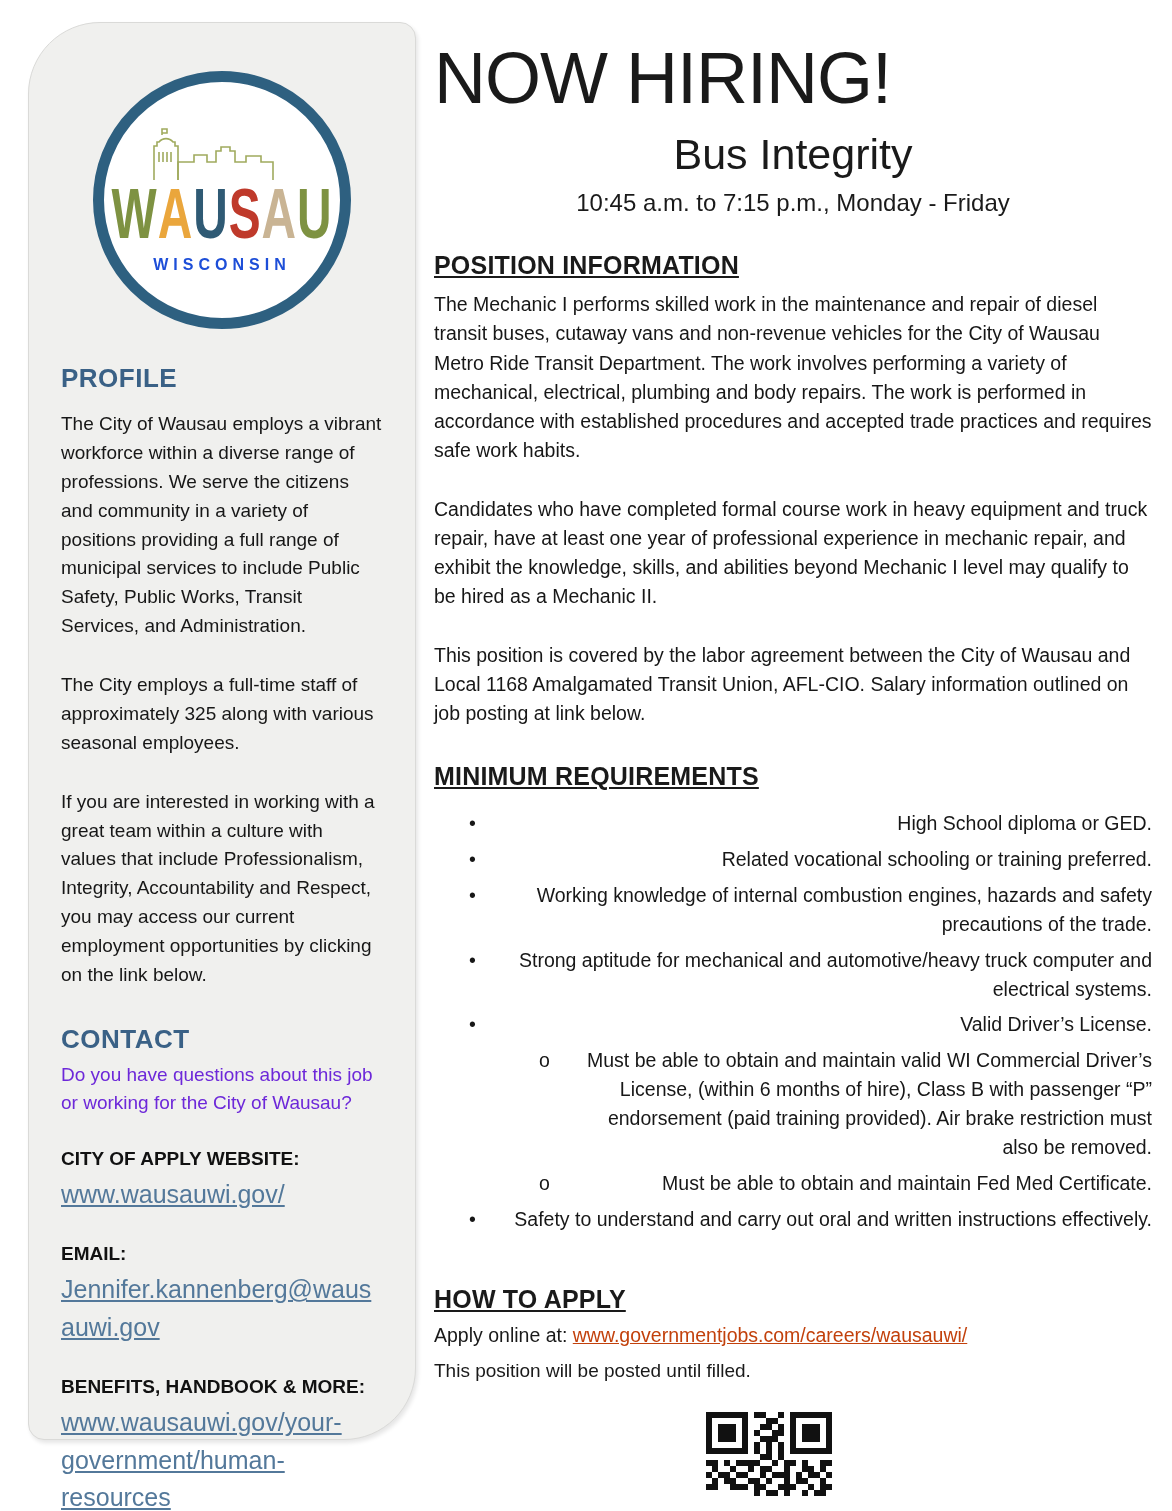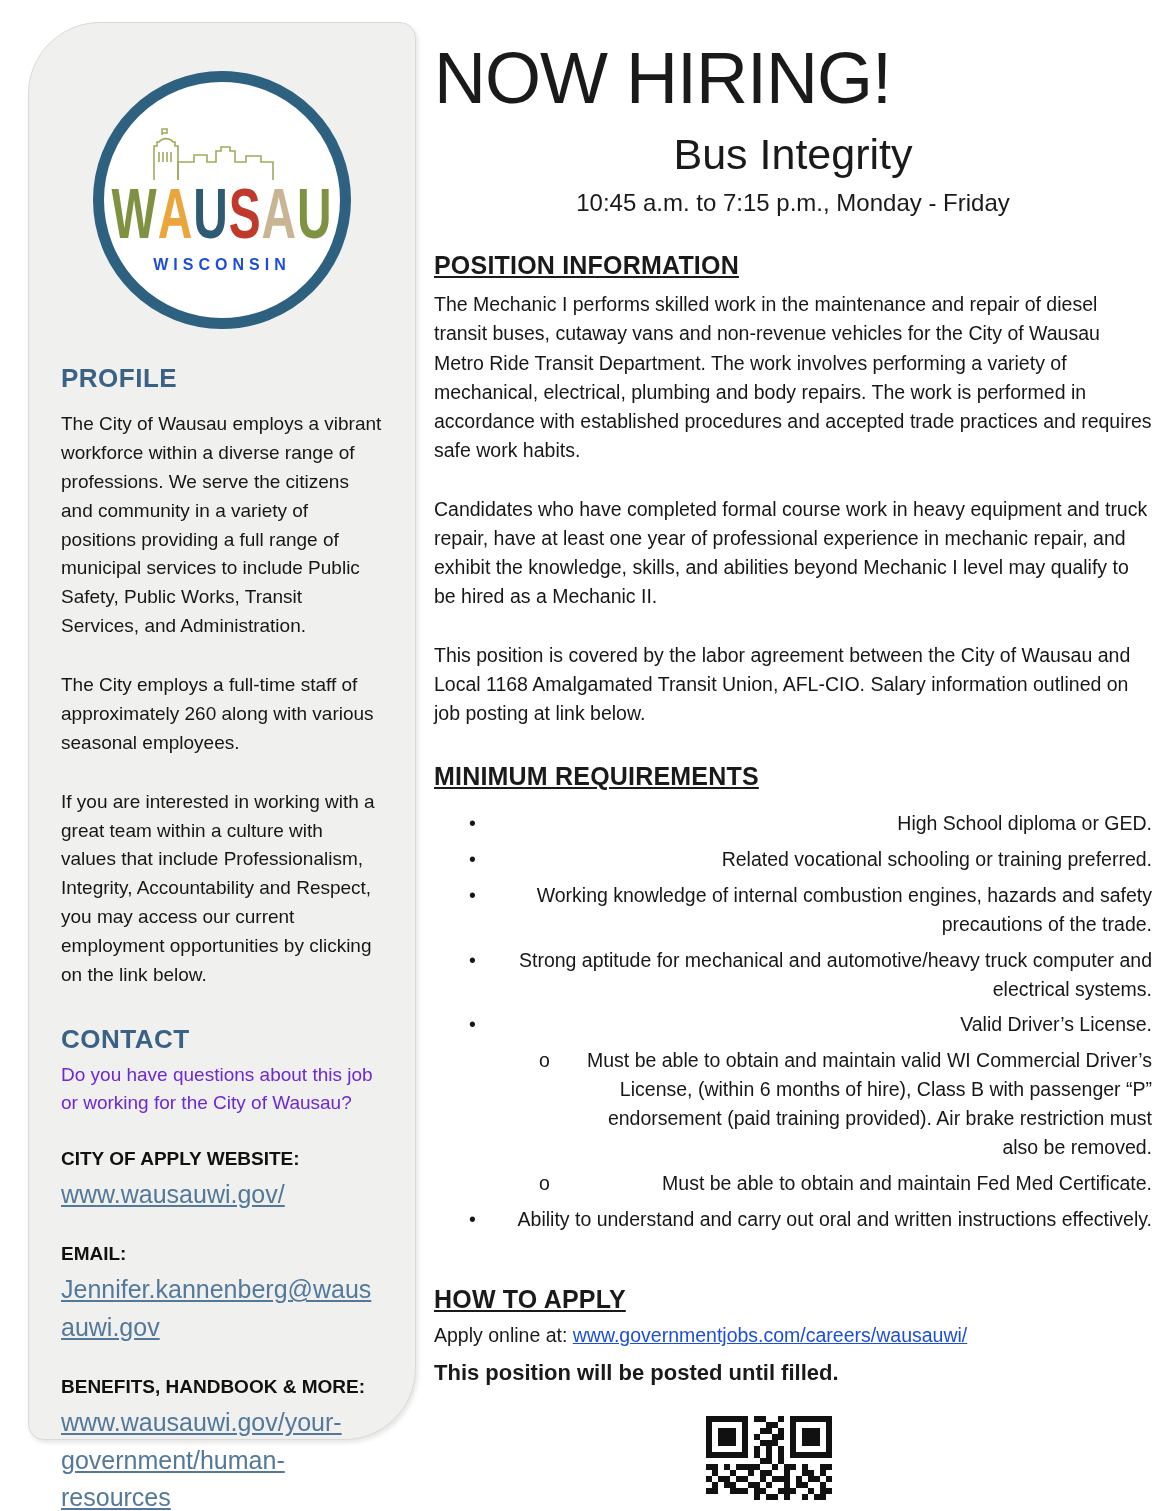--- a/index.html
+++ b/index.html
@@ -58,22 +58,22 @@
 
   .bullets { margin-top:18px; }
   .bullet-row { display:flex; font-size:19.5px; line-height:1.48; margin-bottom:7px; color:#171717; }
   .bullet-row.lvl1 { padding-left:35px; }
   .bullet-row.lvl1 .marker { flex:0 0 35px; }
   .bullet-row.lvl2 { padding-left:105px; }
   .bullet-row.lvl2 .marker { flex:0 0 33px; }
   .bullet-row .btext { flex:1 1 auto;text-align:right; }
 
   .apply-line { font-size:19.5px; margin-top:6px; }
-  .apply-link { color:#1d4ed8; text-decoration:underline; cursor:pointer; }
-  .apply-note { font-size:22px; margin-top:13px;font-weight:bold; }
+  .apply-link { color:#c2410c; text-decoration:underline; cursor:pointer; }
+  .apply-note { font-size:19px; margin-top:13px; }
 
   .qr { margin:28px 0 0 270px; background:#ffffff; padding:2px; }
   .qr-row { display:flex; height:6px; }
   .qr-cell { width:6px; height:6px; background:#ffffff; }
   .qr-cell.on { background:#111111; }
 </style>
 </head>
 <body>
 
 <div class="sidebar">
@@ -94,21 +94,21 @@
         <span style="color: rgb(191, 58, 43);">S</span>
         <span style="color: rgb(201, 180, 148);">A</span>
         <span style="color: rgb(126, 146, 66);">U</span>
       </div>
     <div class="logo-state">WISCONSIN</div>
   </div>
 
   <div class="side-h">PROFILE</div>
   <div>
       <p class="side-para">The City of Wausau employs a vibrant workforce within a diverse range of professions. We serve the citizens and community in a variety of positions providing a full range of municipal services to include Public Safety, Public Works, Transit Services, and Administration.</p>
-      <p class="side-para">The City employs a full-time staff of approximately 260 along with various seasonal employees.</p>
+      <p class="side-para">The City employs a full-time staff of approximately 325 along with various seasonal employees.</p>
       <p class="side-para">If you are interested in working with a great team within a culture with values that include Professionalism, Integrity, Accountability and Respect, you may access our current employment opportunities by clicking on the link below.</p>
     </div>
 
   <div class="side-h contact">CONTACT</div>
   <div class="contact-intro">Do you have questions about this job or working for the City of Wausau?</div>
   <div>
       <div class="contact-item"><div class="contact-label">CITY OF APPLY WEBSITE:</div><a class="contact-link">www.wausauwi.gov/</a></div>
       <div class="contact-item"><div class="contact-label">EMAIL:</div><a class="contact-link">Jennifer.kannenberg@wausauwi.gov</a></div>
       <div class="contact-item"><div class="contact-label">BENEFITS, HANDBOOK &amp; MORE:</div><a class="contact-link">www.wausauwi.gov/your-government/human-resources</a></div>
       <div class="contact-item">
@@ -157,21 +157,21 @@
       <div class="bullet-row lvl2">
         <span class="marker">o</span>
         <span class="btext">Must be able to obtain and maintain valid WI Commercial Driver’s License, (within 6 months of hire), Class B with passenger “P” endorsement (paid training provided). Air brake restriction must also be removed.</span>
       </div>
       <div class="bullet-row lvl2">
         <span class="marker">o</span>
         <span class="btext">Must be able to obtain and maintain Fed Med Certificate.</span>
       </div>
       <div class="bullet-row lvl1">
         <span class="marker">•</span>
-        <span class="btext">Ability to understand and carry out oral and written instructions effectively.</span>
+        <span class="btext">Safety to understand and carry out oral and written instructions effectively.</span>
       </div>
     </div>
 
   <div class="section-h apply">HOW TO APPLY</div>
   <div class="apply-line">
     <span>Apply online at: </span><a class="apply-link">www.governmentjobs.com/careers/wausauwi/</a>
   </div>
   <div class="apply-note">This position will be posted until filled.</div>
 
   <div class="qr">

